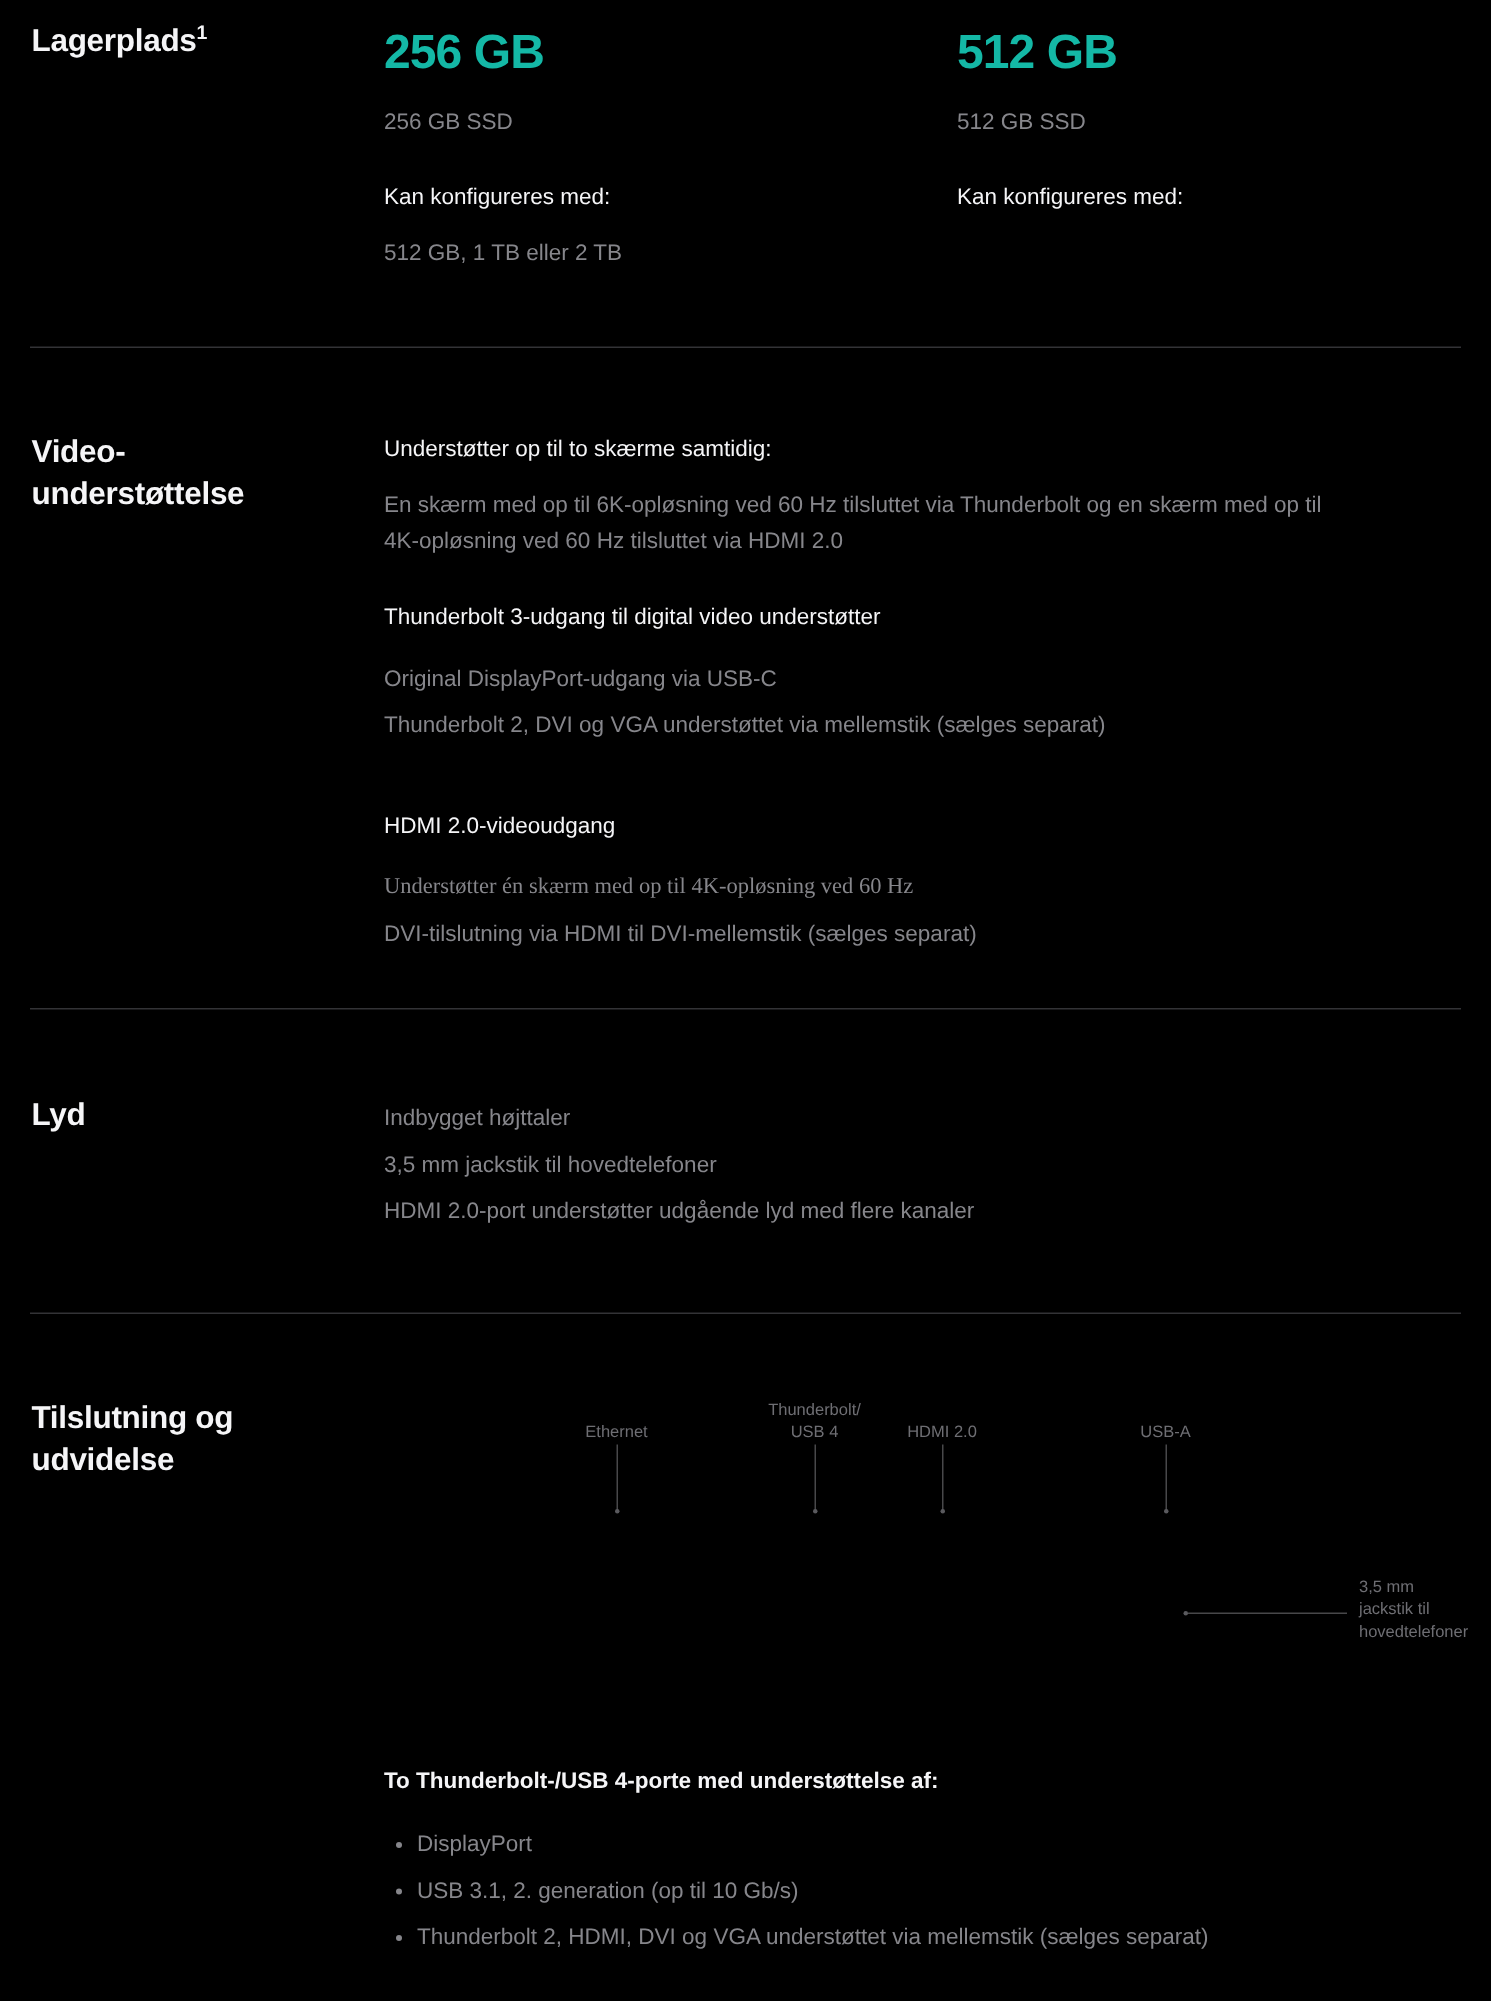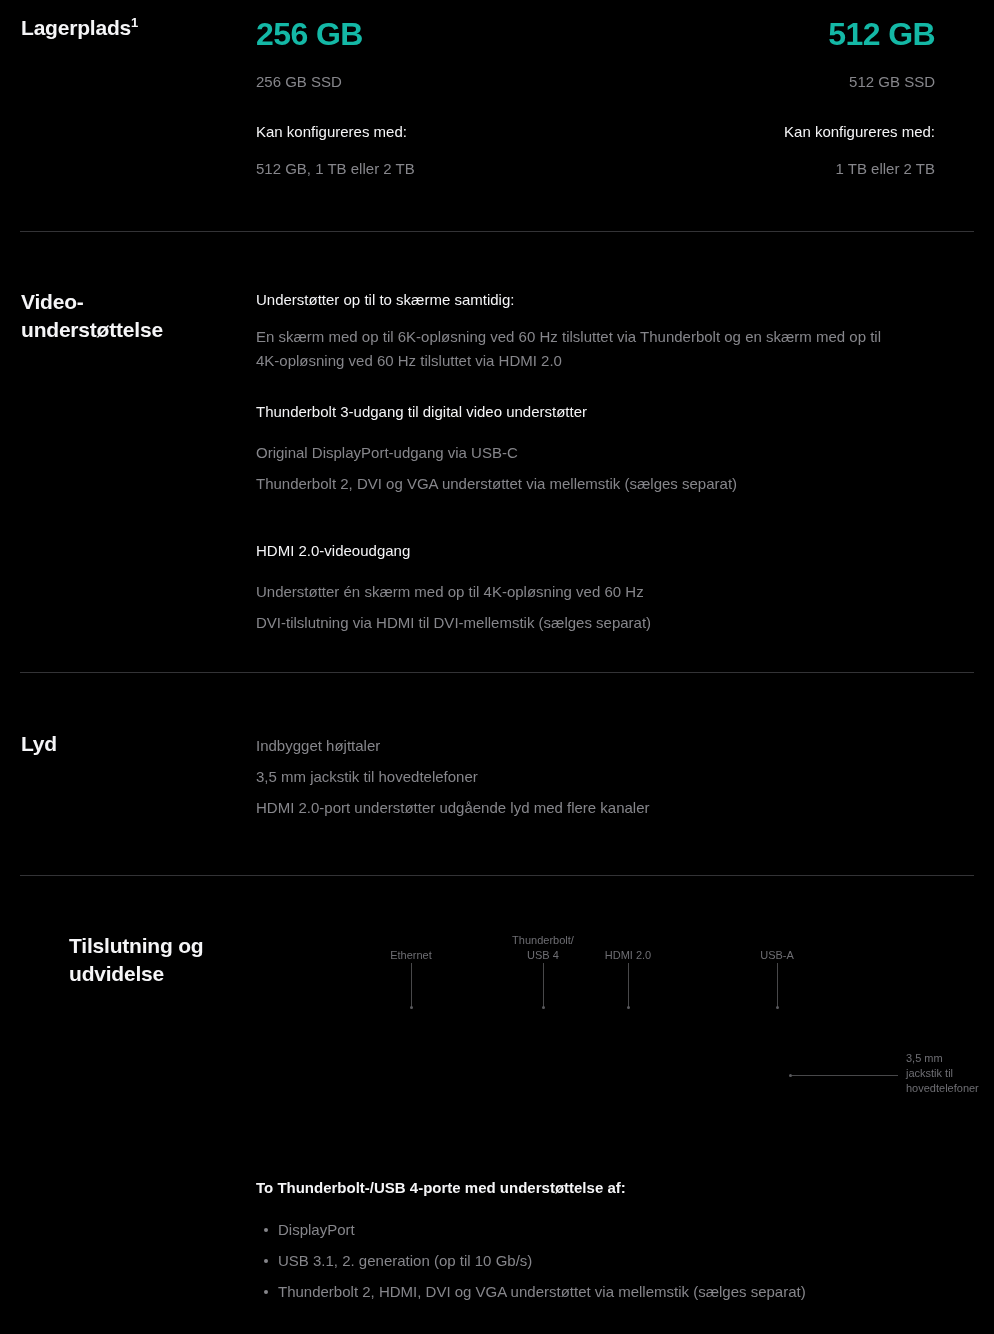--- a/index.html
+++ b/index.html
@@ -59,21 +59,21 @@
     background: #333336;
   }
 
   
   .col {
     position: absolute;
     top: 0;
     width: 340px;
   }
   .col-a { left: 256px; }
-  .col-b { left: 595px; text-align: right; }
+  .col-b { left: 638px; }
 
   .cap-title {
     font-size: 32px;
     line-height: 40px;
     font-weight: 600;
     letter-spacing: -0.6px;
     color: #14b8a6;
     margin-bottom: 16px;
   }
 
@@ -197,21 +197,20 @@
       <div class="gap-sm"></div>
       <div class="muted">512 GB, 1 TB eller 2 TB</div>
     </div>
 
     <div class="col col-b">
       <div class="cap-title">512 GB</div>
       <div class="muted">512 GB SSD</div>
       <div class="gap-lg"></div>
       <div class="strongline">Kan konfigureres med:</div>
       <div class="gap-sm"></div>
-      <div class="muted">1 TB eller 2 TB</div>
     </div>
   </div>
 
   <div class="divider" style="top:231px;"></div>
 
   <div class="section" style="top:288px;">
     <div class="sec-label" style="white-space:pre-line;">Video-
 understøttelse</div>
 
     <div class="sec-body">
@@ -222,42 +221,42 @@
       </div>
 
       <div class="blk" style="margin-bottom:40px;">
         <div class="strongline">Thunderbolt 3-udgang til digital video understøtter</div>
         <p class="muted" style="line-height:31px;">Original DisplayPort-udgang via USB-C</p>
         <p class="muted" style="line-height:31px;">Thunderbolt 2, DVI og VGA understøttet via mellemstik (sælges separat)</p>
       </div>
 
       <div class="blk">
         <div class="strongline">HDMI 2.0-videoudgang</div>
-        <p class="muted" style="line-height:31px;">Understøtter én skærm med op til 4K-opløsning ved 60 Hz</p>
+        <p class="muted" style="line-height:31px;font-family:Liberation Serif, serif;">Understøtter én skærm med op til 4K-opløsning ved 60 Hz</p>
         <p class="muted" style="line-height:31px;">DVI-tilslutning via HDMI til DVI-mellemstik (sælges separat)</p>
       </div>
 
     </div>
   </div>
 
   <div class="divider" style="top:672px;"></div>
 
   <div class="section" style="top:730px;">
     <div class="sec-label">Lyd</div>
     <div class="sec-body audio-list">
       <p>Indbygget højttaler</p>
       <p>3,5 mm jackstik til hovedtelefoner</p>
       <p>HDMI 2.0-port understøtter udgående lyd med flere kanaler</p>
     </div>
   </div>
 
   <div class="divider" style="top:875px;"></div>
 
   <div class="section" style="top:932px;">
-    <div class="sec-label" style="white-space:pre-line;margin-left:48px;">Tilslutning og
+    <div class="sec-label" style="white-space:pre-line;">Tilslutning og
 udvidelse</div>
   </div>
 
   <div>
 
     <div class="port-label" style="left:411px; top:948px;">Ethernet</div>
     <div class="port-line" style="left:411px; top:963px; height:45px;"></div>
     <div class="port-dot" style="left:411px; top:1006px;"></div>
 
     <div class="port-label" style="left:543px; top:933px;">Thunderbolt/

